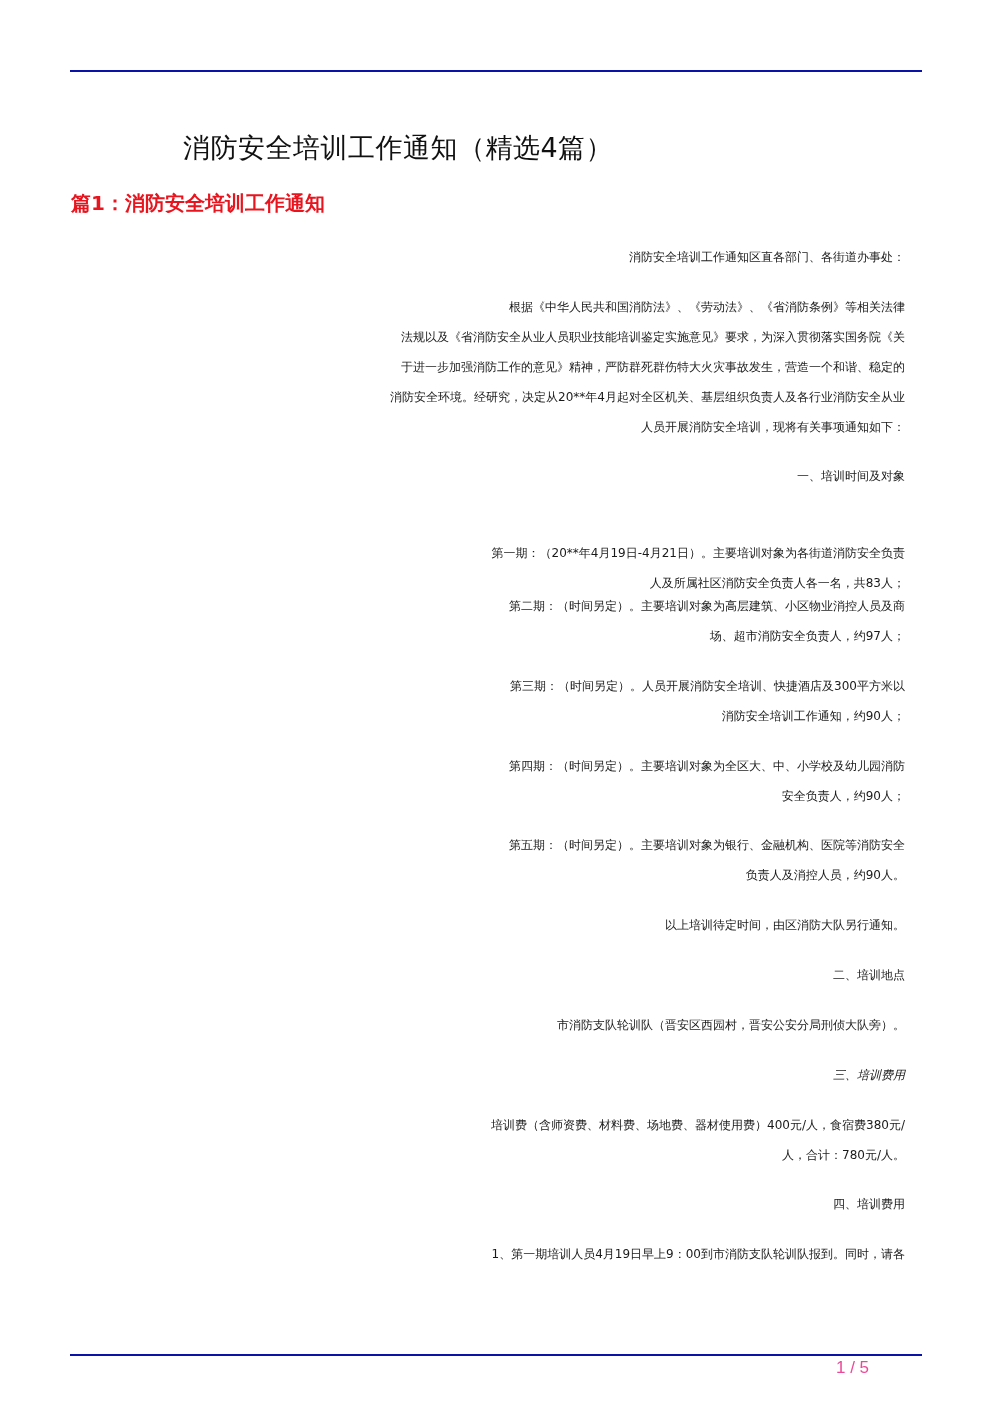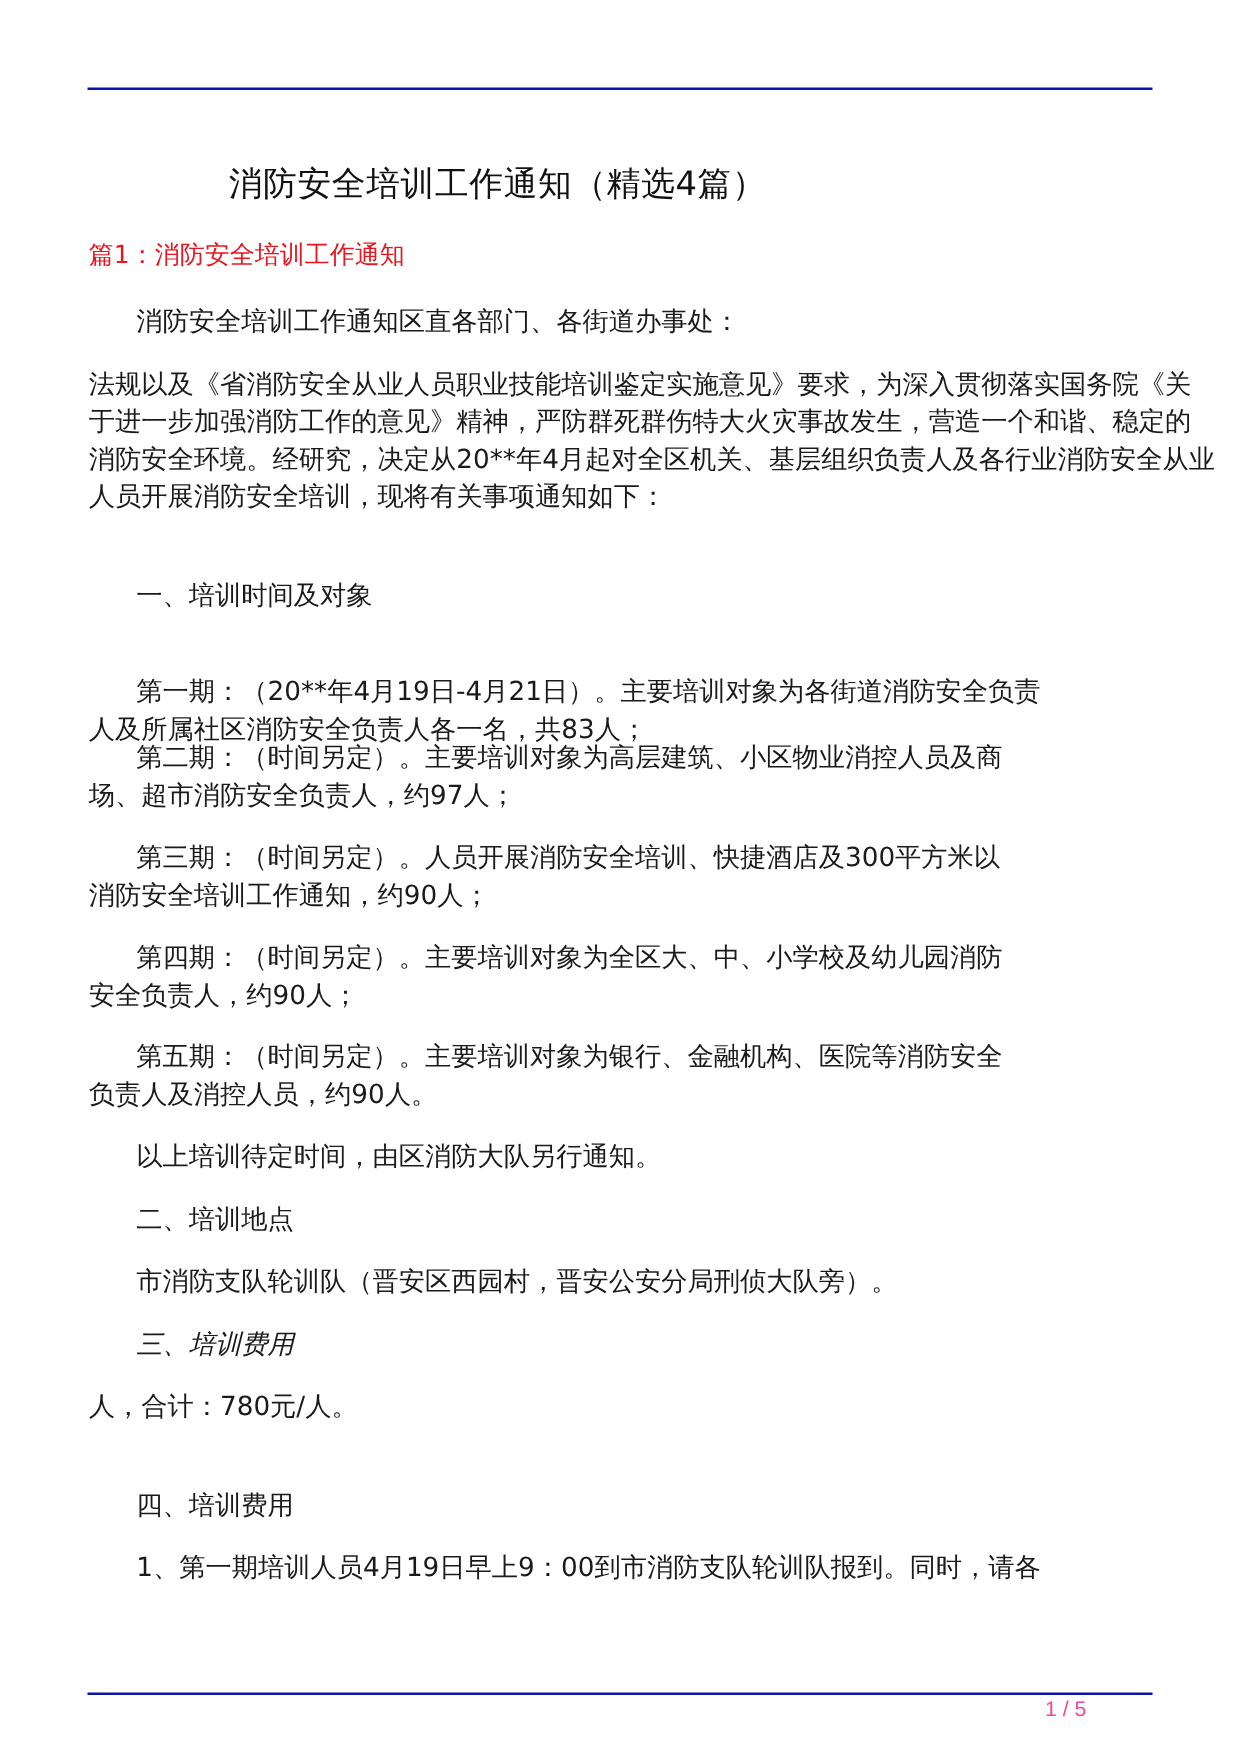--- a/index.html
+++ b/index.html
@@ -38,61 +38,62 @@
     .section-heading {
       position: absolute;
       top: 189px;
       left: 71px;
       font-size: 20px;
       line-height: 28px;
       color: #e8141e;
     }
     .para {
       position: absolute;
-      left: 71px;
+      left: 55px;
       width: 850px;
-      font-size: 21px;
+      font-size: 12px;
       line-height: 30px;
       white-space: pre;
       margin: 0;
+      text-align: right;
     }
     .para .line { display: block; }
     .indent { padding-left: 38px; }
     .page-num {
       position: absolute;
       top: 1357px;
       left: 836px;
       font-size: 17px;
       line-height: 22px;
       color: #ec4899;
       font-family: "Liberation Sans", sans-serif;
     }
   </style>
 </head>
 <body>
 
 <div class="rule top"></div>
 
 <h1 class="doc-title" style="margin:0;font-weight:normal;">消防安全培训工作通知（精选4篇）</h1>
 
-<h2 class="section-heading" style="margin:0;font-weight:normal;text-align:right;">篇1：消防安全培训工作通知</h2>
+<h2 class="section-heading" style="margin:0;font-weight:bold;text-align:right;">篇1：消防安全培训工作通知</h2>
 
 <div id="doc-body">
     <div class="para" style="top: 242px;"><span class="line indent">消防安全培训工作通知区直各部门、各街道办事处：</span></div>
-    <div class="para" style="top: 292px;"><span class="line">法规以及《省消防安全从业人员职业技能培训鉴定实施意见》要求，为深入贯彻落实国务院《关</span><span class="line">于进一步加强消防工作的意见》精神，严防群死群伤特大火灾事故发生，营造一个和谐、稳定的</span><span class="line">消防安全环境。经研究，决定从20**年4月起对全区机关、基层组织负责人及各行业消防安全从业</span><span class="line">人员开展消防安全培训，现将有关事项通知如下：</span></div>
+    <div class="para" style="top: 292px;"><span class="line indent">根据《中华人民共和国消防法》、《劳动法》、《省消防条例》等相关法律</span><span class="line">法规以及《省消防安全从业人员职业技能培训鉴定实施意见》要求，为深入贯彻落实国务院《关</span><span class="line">于进一步加强消防工作的意见》精神，严防群死群伤特大火灾事故发生，营造一个和谐、稳定的</span><span class="line">消防安全环境。经研究，决定从20**年4月起对全区机关、基层组织负责人及各行业消防安全从业</span><span class="line">人员开展消防安全培训，现将有关事项通知如下：</span></div>
     <div class="para" style="top: 461px;"><span class="line indent">一、培训时间及对象</span></div>
     <div class="para" style="top: 511px; margin-top: 27px;"><span class="line indent">第一期：（20**年4月19日-4月21日）。主要培训对象为各街道消防安全负责</span><span class="line">人及所属社区消防安全负责人各一名，共83人；</span></div>
     <div class="para" style="top: 591px;"><span class="line indent">第二期：（时间另定）。主要培训对象为高层建筑、小区物业消控人员及商</span><span class="line">场、超市消防安全负责人，约97人；</span></div>
     <div class="para" style="top: 671px;"><span class="line indent">第三期：（时间另定）。人员开展消防安全培训、快捷酒店及300平方米以</span><span class="line">消防安全培训工作通知，约90人；</span></div>
     <div class="para" style="top: 751px;"><span class="line indent">第四期：（时间另定）。主要培训对象为全区大、中、小学校及幼儿园消防</span><span class="line">安全负责人，约90人；</span></div>
     <div class="para" style="top: 830px;"><span class="line indent">第五期：（时间另定）。主要培训对象为银行、金融机构、医院等消防安全</span><span class="line">负责人及消控人员，约90人。</span></div>
     <div class="para" style="top: 910px;"><span class="line indent">以上培训待定时间，由区消防大队另行通知。</span></div>
     <div class="para" style="top: 960px;"><span class="line indent">二、培训地点</span></div>
     <div class="para" style="top: 1010px;"><span class="line indent">市消防支队轮训队（晋安区西园村，晋安公安分局刑侦大队旁）。</span></div>
     <div class="para" style="top: 1060px; font-style: italic;"><span class="line indent">三、培训费用</span></div>
-    <div class="para" style="top: 1110px;"><span class="line">人，合计：780元/人。</span></div>
+    <div class="para" style="top: 1110px;"><span class="line indent">培训费（含师资费、材料费、场地费、器材使用费）400元/人，食宿费380元/</span><span class="line">人，合计：780元/人。</span></div>
     <div class="para" style="top: 1189px;"><span class="line indent">四、培训费用</span></div>
     <div class="para" style="top: 1239px;"><span class="line indent">1、第一期培训人员4月19日早上9：00到市消防支队轮训队报到。同时，请各</span></div>
   </div>
 
 <div class="rule bottom"></div>
 
 <div class="page-num">1 / 5</div>
 
 </body></html>

